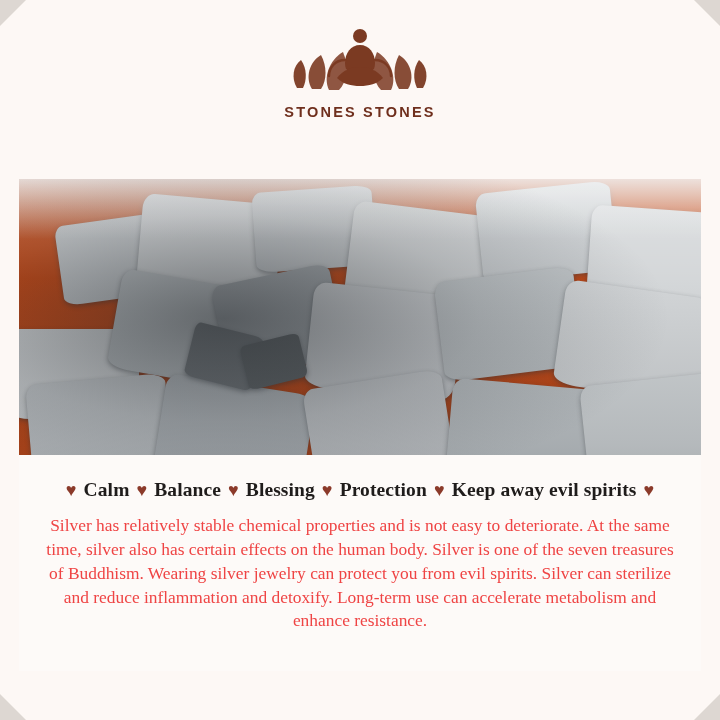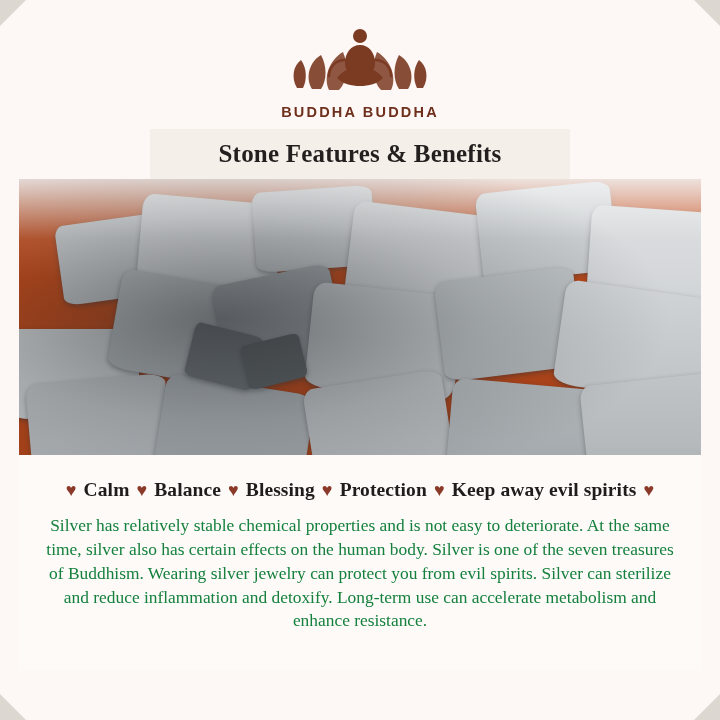--- a/index.html
+++ b/index.html
@@ -149,21 +149,21 @@
   }
   .keywords .heart {
     color: #8b3a2a;
     font-size: 18px;
     padding: 0 2px;
   }
   .description {
     margin-top: 13px;
     font-size: 17.4px;
     line-height: 1.37;
-    color: #15803d;
+    color: #ef4444;
     font-family: "Liberation Serif", serif;
   }
 </style>
 </head>
 <body>
 
 <div class="page">
 
   <div class="corner tl"></div>
   <div class="corner tr"></div>
@@ -185,26 +185,23 @@
       <g fill="#7b3a22">
         <circle cx="75" cy="14" r="7"></circle>
         <path d="M75 23 C66 23 60 31 60 41 C60 50 66 56 75 56 C84 56 90 50 90 41 C90 31 84 23 75 23 Z"></path>
         <path d="M52 56 C58 48 66 45 75 45 C84 45 92 48 98 56 C92 62 84 64 75 64 C66 64 58 62 52 56 Z"></path>
       </g>
       <g fill="none" stroke="#7b3a22" stroke-width="2.4" stroke-linecap="round">
         <path d="M60 38 C50 38 44 46 44 54"></path>
         <path d="M90 38 C100 38 106 46 106 54"></path>
       </g>
     </svg>
-    <div class="brand-name">BUDDHA BUDDHA</div>
+    <div class="brand-name">STONES STONES</div>
   </div>
 
-  <div class="title-ribbon">
-    <span class="title-text">Stone Features &amp; Benefits</span>
-  </div>
 
   <div class="photo-band">
     <div class="rock-layer">
       <div class="rock" style="left:-10px; top:150px; width:130px; height:90px; background:#d4d7d9;"></div>
       <div class="rock" style="left:40px; top:40px; width:110px; height:80px; background:#c2c6c9; transform:rotate(-8deg);"></div>
       <div class="rock" style="left:120px; top:20px; width:140px; height:105px; background:#cfd2d4; transform:rotate(5deg);"></div>
       <div class="rock" style="left:235px; top:10px; width:120px; height:80px; background:#bfc3c6; transform:rotate(-4deg);"></div>
       <div class="rock" style="left:330px; top:30px; width:150px; height:95px; background:#cdd0d2; transform:rotate(7deg);"></div>
       <div class="rock" style="left:460px; top:8px; width:135px; height:90px; background:#c4c8cb; transform:rotate(-6deg);"></div>
       <div class="rock" style="left:570px; top:30px; width:130px; height:95px; background:#d2d5d7; transform:rotate(4deg);"></div>

